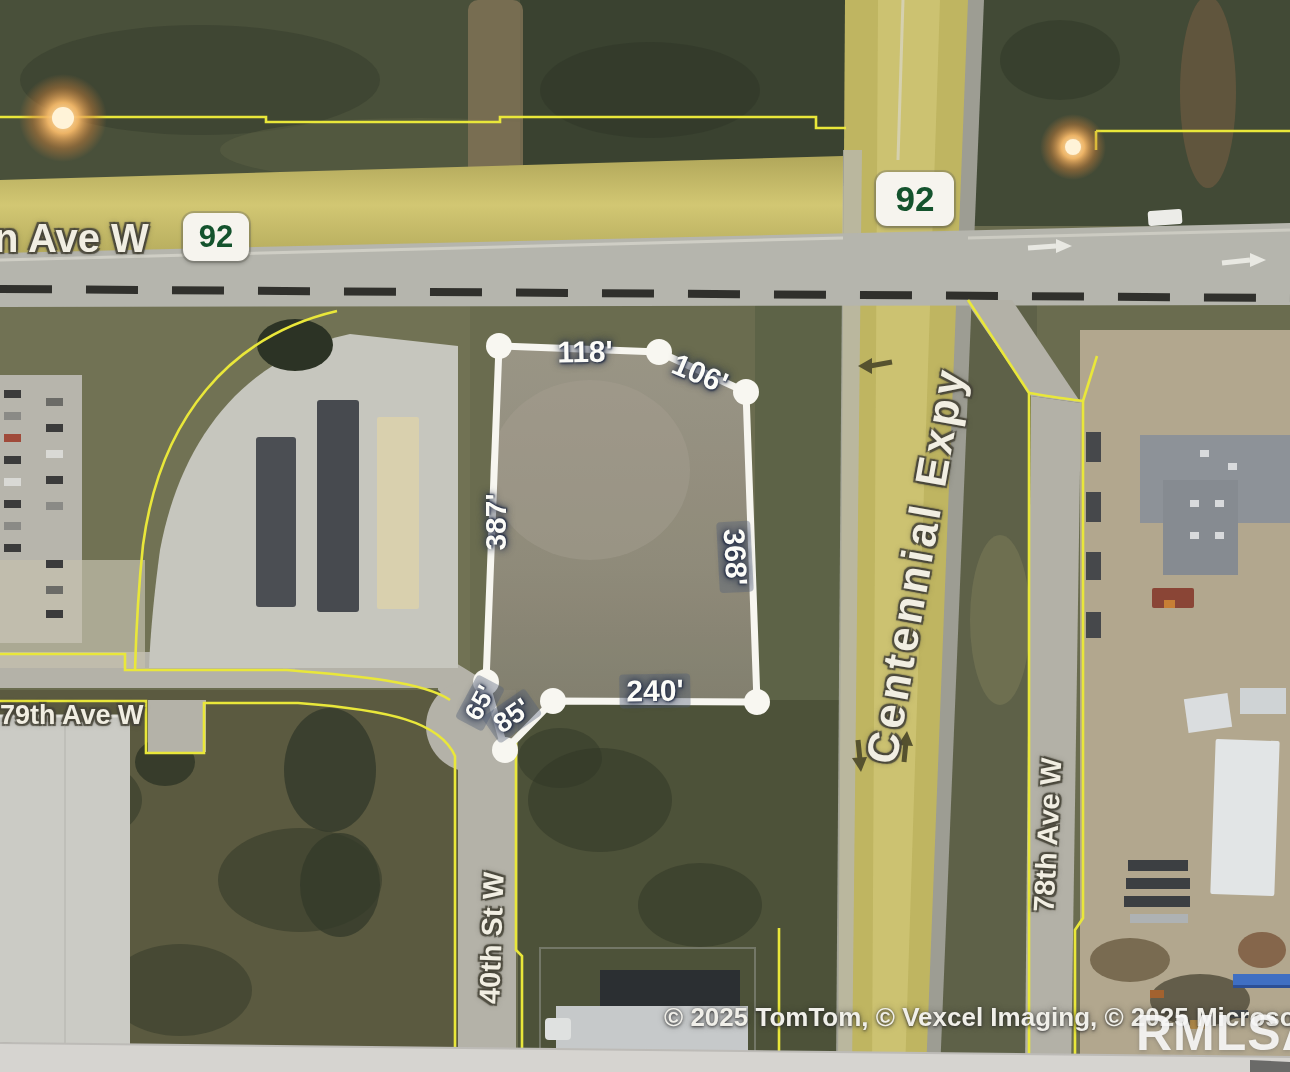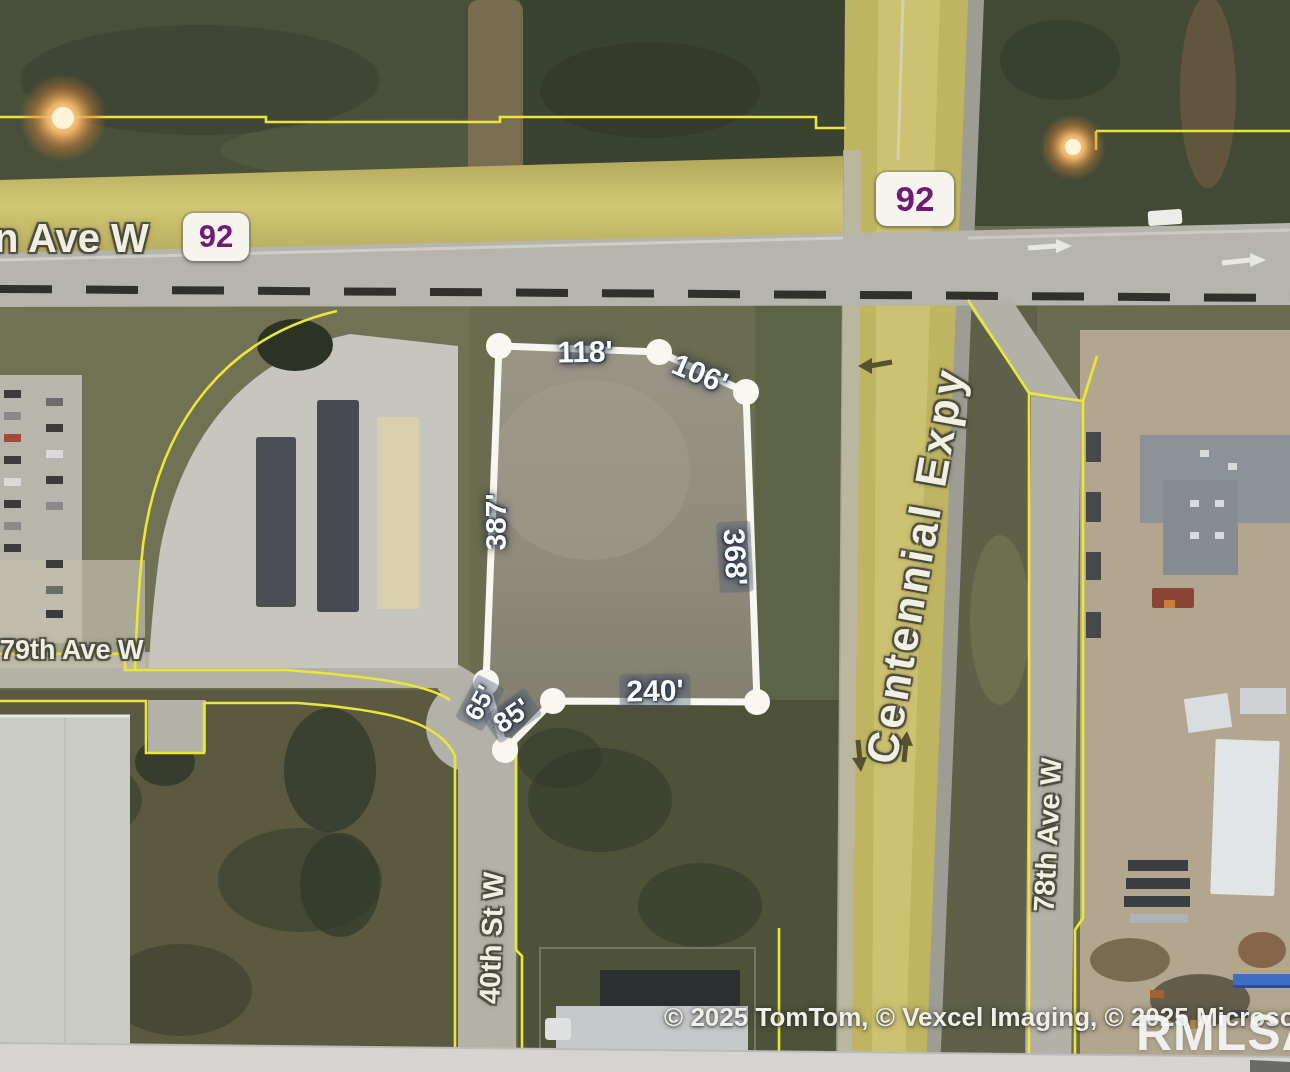--- a/index.html
+++ b/index.html
@@ -9,21 +9,21 @@
   .lbl{position:absolute;white-space:nowrap;font-weight:bold;pointer-events:none;}
   .street{color:#f1eee2;
     text-shadow:-2px -2px 1px rgba(72,70,58,.9), 2px -2px 1px rgba(72,70,58,.9),
                 -2px 2px 1px rgba(72,70,58,.9), 2px 2px 1px rgba(72,70,58,.9),
                 0 0 6px rgba(60,58,48,.6);}
   .dim{color:#fcfcf8;font-size:30px;
     text-shadow:0 0 6px rgba(38,48,74,.95),0 0 10px rgba(38,48,74,.8),1px 1px 2px rgba(25,35,60,.9);}
   .badge{background:rgba(82,94,122,.38);padding:0 7px;border-radius:4px;}
   .rot{transform-origin:center center;}
   .shield{position:absolute;background:#f6f4ee;border-radius:11px;display:flex;
-    align-items:center;justify-content:center;color:#701a75;font-weight:bold;
+    align-items:center;justify-content:center;color:#14532d;font-weight:bold;
     box-shadow:0 0 0 2px rgba(110,108,96,.35),0 2px 4px rgba(0,0,0,.35);}
   .attr{position:absolute;left:664px;top:1002px;font-size:26px;font-weight:bold;color:#f0efe9;
     text-shadow:0 1px 3px rgba(40,40,40,.85),0 0 6px rgba(40,40,40,.5);white-space:nowrap;}
   .wm{position:absolute;left:1136px;top:1004px;font-size:50px;font-weight:800;
     color:rgba(253,253,253,.88);letter-spacing:1px;text-shadow:0 1px 4px rgba(90,90,90,.4);}
 </style>
 </head>
 <body>
 
 <div id="stage">
@@ -241,21 +241,21 @@
   <span>92</span>
 </div>
 
 <div class="shield" style="left:876px;top:172px;width:78px;height:54px;font-size:35px;">
   <span>92</span>
 </div>
 
 <div class="lbl street rot" style="left:916px;top:565px;font-size:44px;letter-spacing:4px;
             transform:translate(-50%,-50%) rotate(-80deg);">Centennial Expy</div>
 
-<div class="lbl street" style="left:0px;top:635px;font-size:27px;">79th Ave W</div>
+<div class="lbl street" style="left:0px;top:700px;font-size:27px;">79th Ave W</div>
 
 <div class="lbl street rot" style="left:492px;top:938px;font-size:29px;transform:translate(-50%,-50%) rotate(-88deg);">40th St W</div>
 
 <div class="lbl street rot" style="left:1048px;top:835px;font-size:29px;transform:translate(-50%,-50%) rotate(-87deg);">78th Ave W</div>
 
 <div class="lbl dim rot" style="left:585px;top:352px;transform:translate(-50%,-50%) rotate(-1deg);">118'</div>
 
 <div class="lbl dim rot" style="left:700px;top:374px;transform:translate(-50%,-50%) rotate(23deg);">106'</div>
 
 <div class="lbl dim rot" style="left:496px;top:522px;transform:translate(-50%,-50%) rotate(-90deg);">387'</div>

